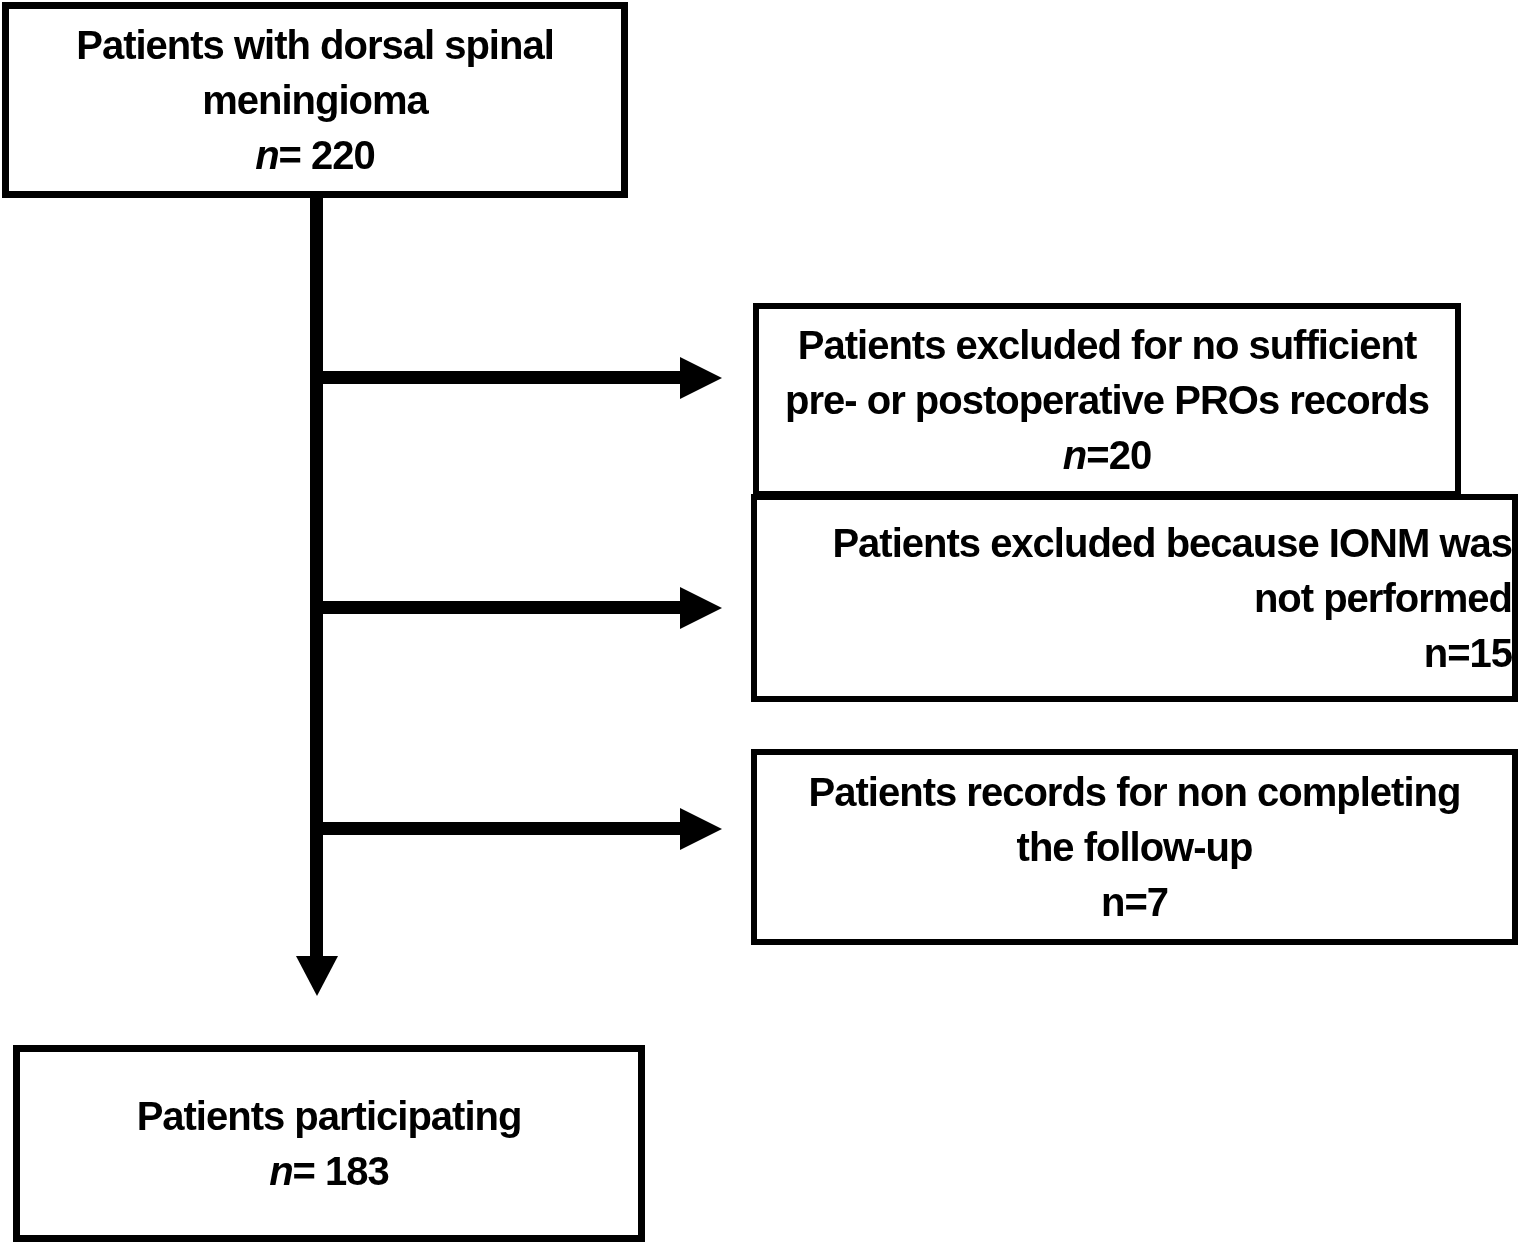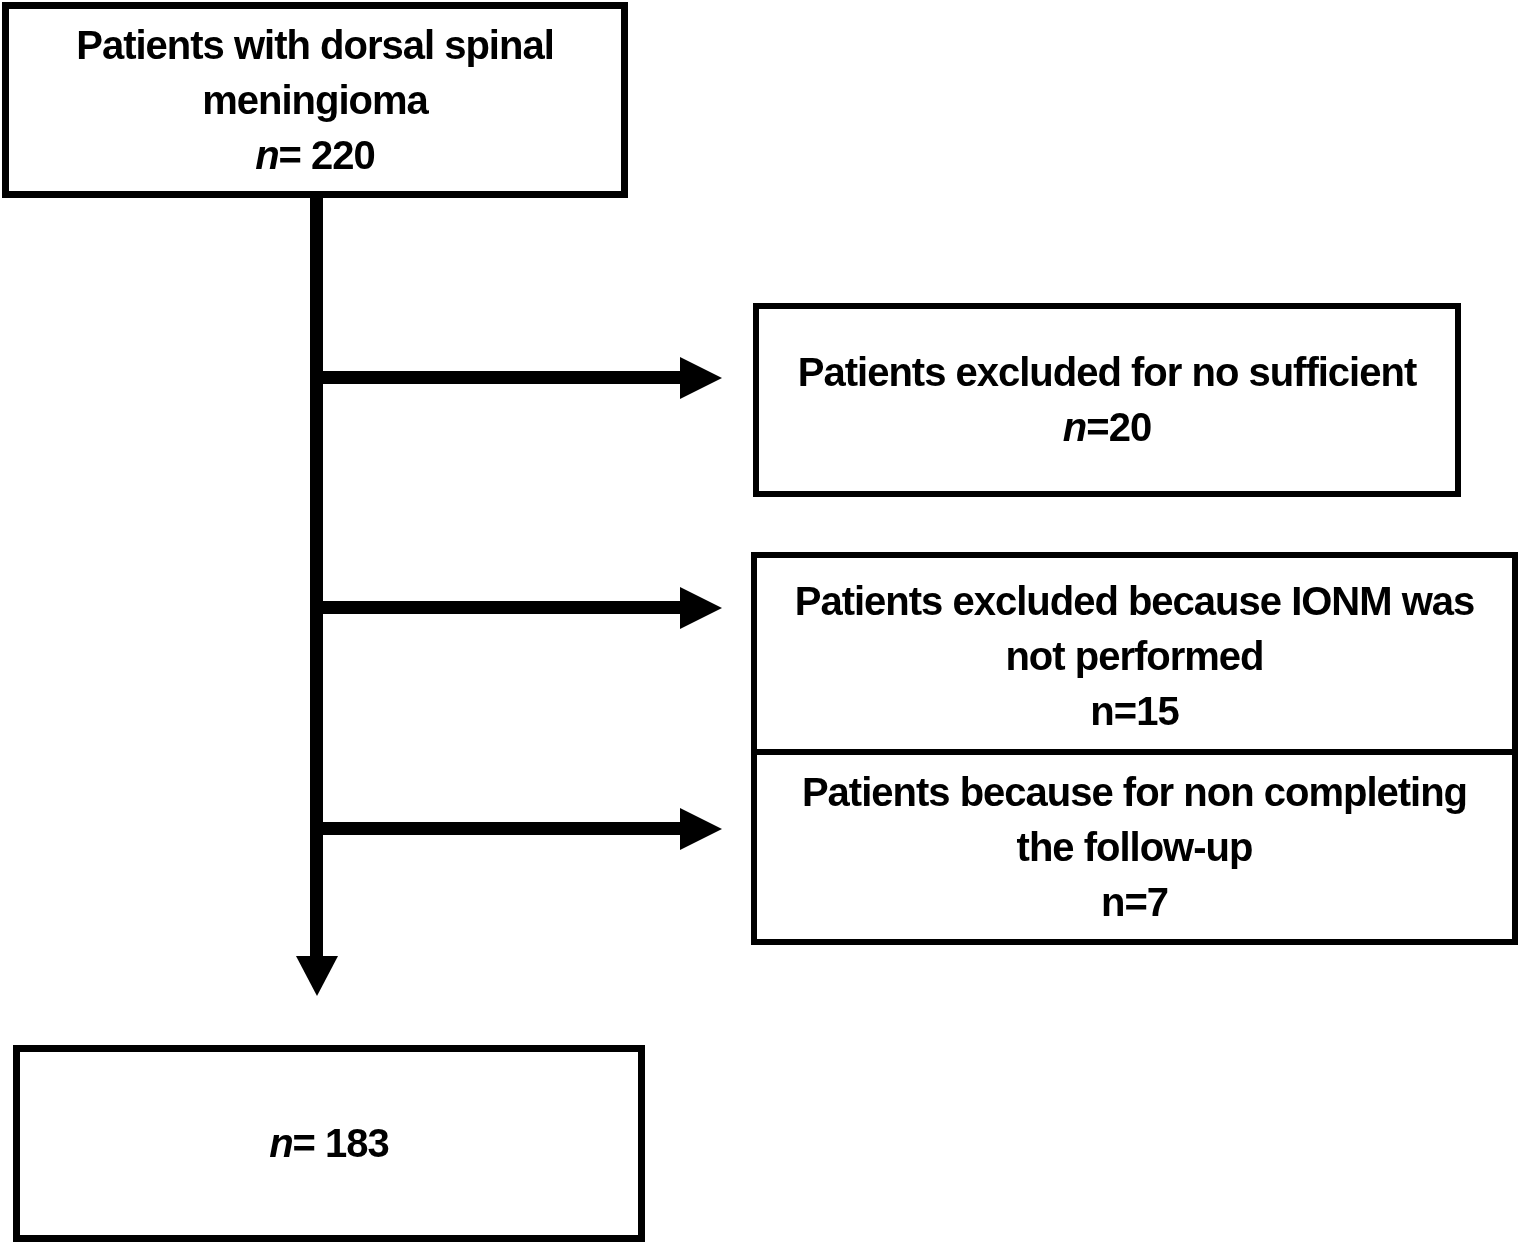--- a/index.html
+++ b/index.html
@@ -28,21 +28,21 @@
     font-weight: bold;
     font-size: 40px;
     line-height: 55px;
     letter-spacing: -1px;
   }
   .border-thick { border: 7px solid #000000; }
   .border-mid   { border: 6px solid #000000; }
 
   #box-source { left: 2px;   top: 2px;    width: 626px; height: 196px; }
   #box-excl1  { left: 753px; top: 303px;  width: 708px; height: 194px; }
-  #box-excl2  { left: 751px; top: 552px;  width: 767px; height: 208px; }
+  #box-excl2  { left: 751px; top: 494px;  width: 767px; height: 208px; align-items: flex-end; }
   #box-excl3  { left: 751px; top: 749px;  width: 767px; height: 196px; }
   #box-final  { left: 13px;  top: 1045px; width: 632px; height: 197px; }
 
   .it { font-style: italic; }
 
   .vline {
     position: absolute;
     left: 310px;
     top: 198px;
     width: 13px;
@@ -100,32 +100,34 @@
   <div class="arrowhead-right" id="ah1"></div>
 
   <div class="hline" id="hline2"></div>
   <div class="arrowhead-right" id="ah2"></div>
 
   <div class="hline" id="hline3"></div>
   <div class="arrowhead-right" id="ah3"></div>
 
   <div class="box border-mid" id="box-excl1">
     <div>Patients excluded for no sufficient</div>
+    <div>pre- or postoperative PROs records</div>
     <div><span class="it">n</span><span>=20</span></div>
   </div>
 
   <div class="box border-mid" id="box-excl2">
     <div>Patients excluded because IONM was</div>
     <div>not performed</div>
     <div><span>n</span><span>=15</span></div>
   </div>
 
   <div class="box border-mid" id="box-excl3">
-    <div>Patients because for non completing</div>
+    <div>Patients records for non completing</div>
     <div>the follow-up</div>
     <div><span>n</span><span>=7</span></div>
   </div>
 
   <div class="box border-thick" id="box-final">
+    <div>Patients participating</div>
     <div><span class="it">n</span><span>= 183</span></div>
   </div>
 
 </div>
 
 </body></html>

